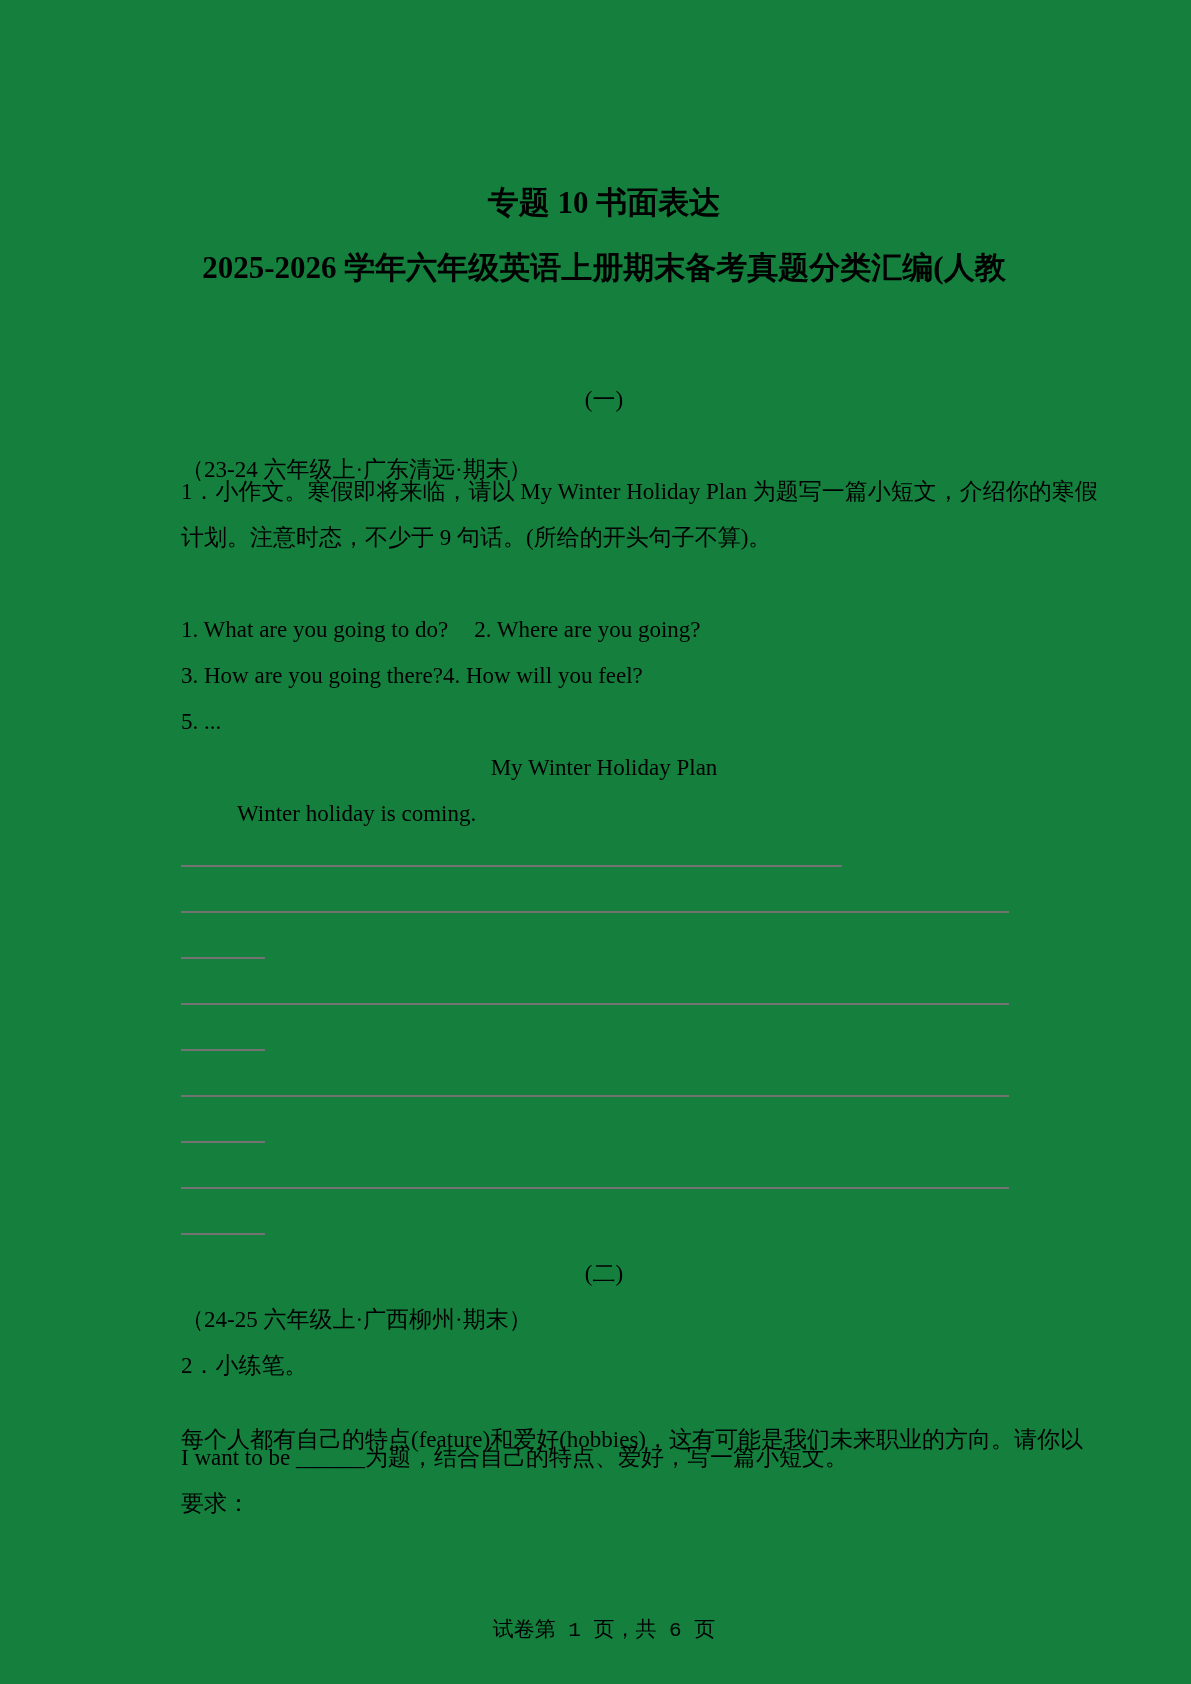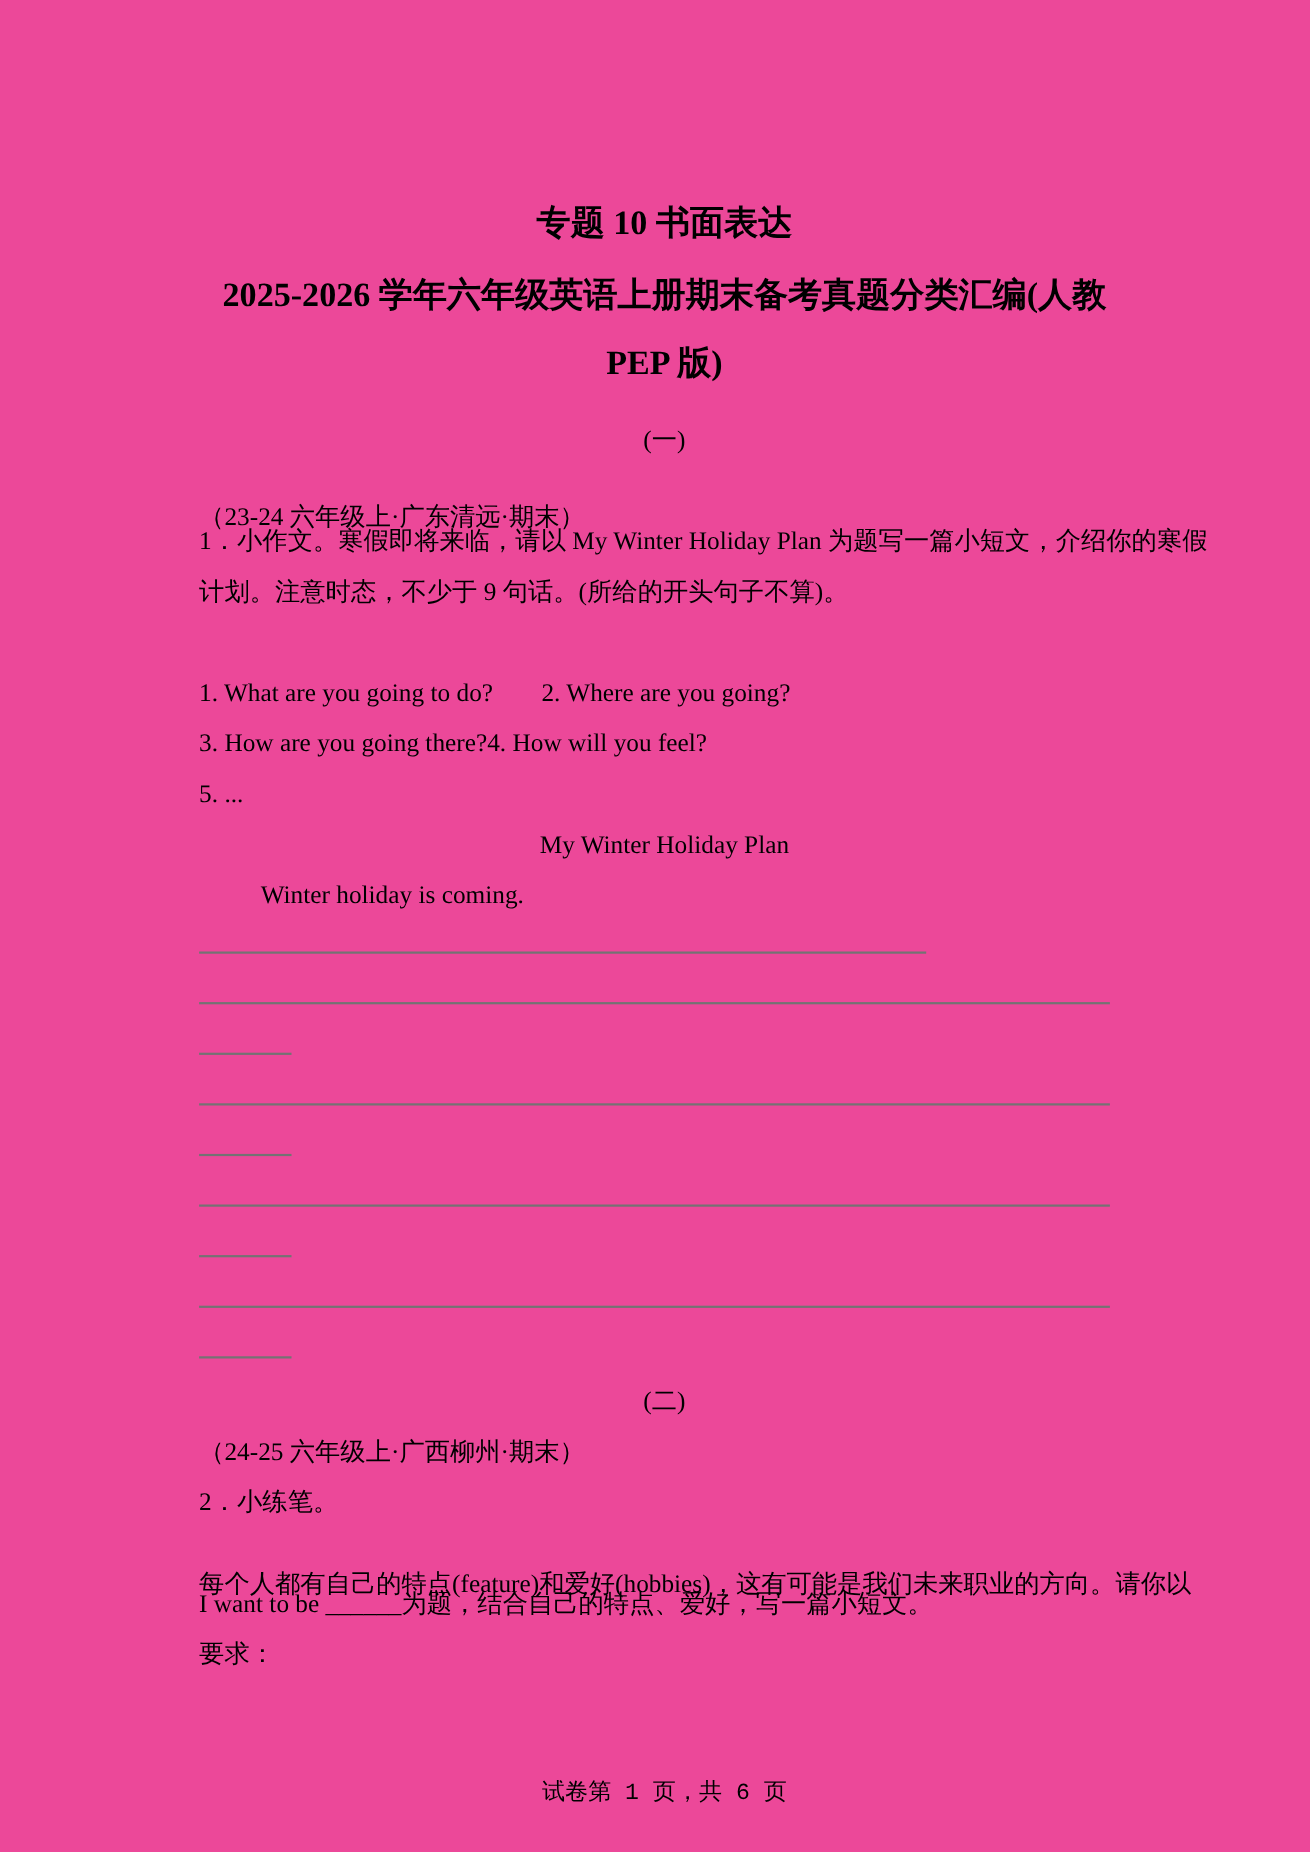--- a/index.html
+++ b/index.html
@@ -4,39 +4,39 @@
 <style>
   html, body {
     margin: 0;
     padding: 0;
     background: #ffffff;
   }
   .page {
     position: relative;
     width: 1191px;
     height: 1684px;
-    background: #ec4899;
+    background: #15803d;
     font-family: "Liberation Serif", "DejaVu Serif", serif;
     color: #000000;
     overflow: hidden;
   }
   .row {
     position: absolute;
     left: 181px;
     width: 846px;
     height: 46px;
     line-height: 46px;
     font-size: 23px;
     white-space: nowrap;
   }
   .center { text-align: center; }
   .title  { font-weight: bold; font-size: 31px; }
   .indent { padding-left: 56px; }
   .footer { font-size: 21px; font-family: Liberation Mono, monospace; }
-  .gap1 { margin-left: 44px; }
+  .gap1 { margin-left: 26px; }
   .gap2 { }
   .answer-area {
     position: absolute;
     left: 181px;
     top: 837px;
     width: 846px;
     height: 420px;
   }
   .answer-line {
     position: absolute;
@@ -50,21 +50,20 @@
 </style>
 </head>
 <body>
 
 <div class="page">
 
   <div class="row center title" style="top:180px">专题 10 书面表达</div>
 
   <div class="row center title" style="top:245px">2025-2026 学年六年级英语上册期末备考真题分类汇编(人教</div>
 
-  <div class="row center title" style="top:307px">PEP 版)</div>
 
   <div class="row center" style="top:377px">(一)</div>
 
   <div class="row" style="top:447px">（23-24 六年级上·广东清远·期末）</div>
 
   <div class="row" style="top:469px">1．小作文。寒假即将来临，请以 My Winter Holiday Plan 为题写一篇小短文，介绍你的寒假</div>
 
   <div class="row" style="top:515px">计划。注意时态，不少于 9 句话。(所给的开头句子不算)。</div>
 
 

